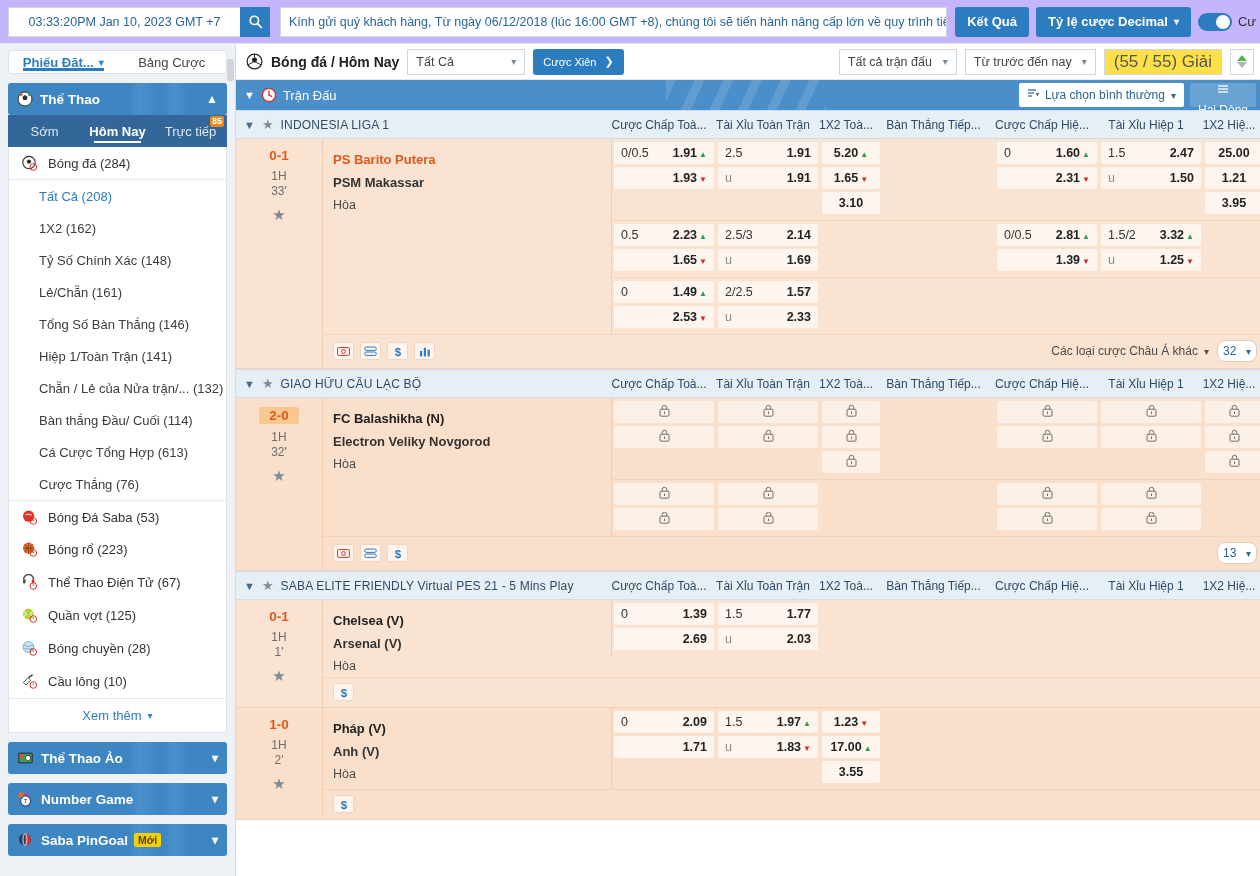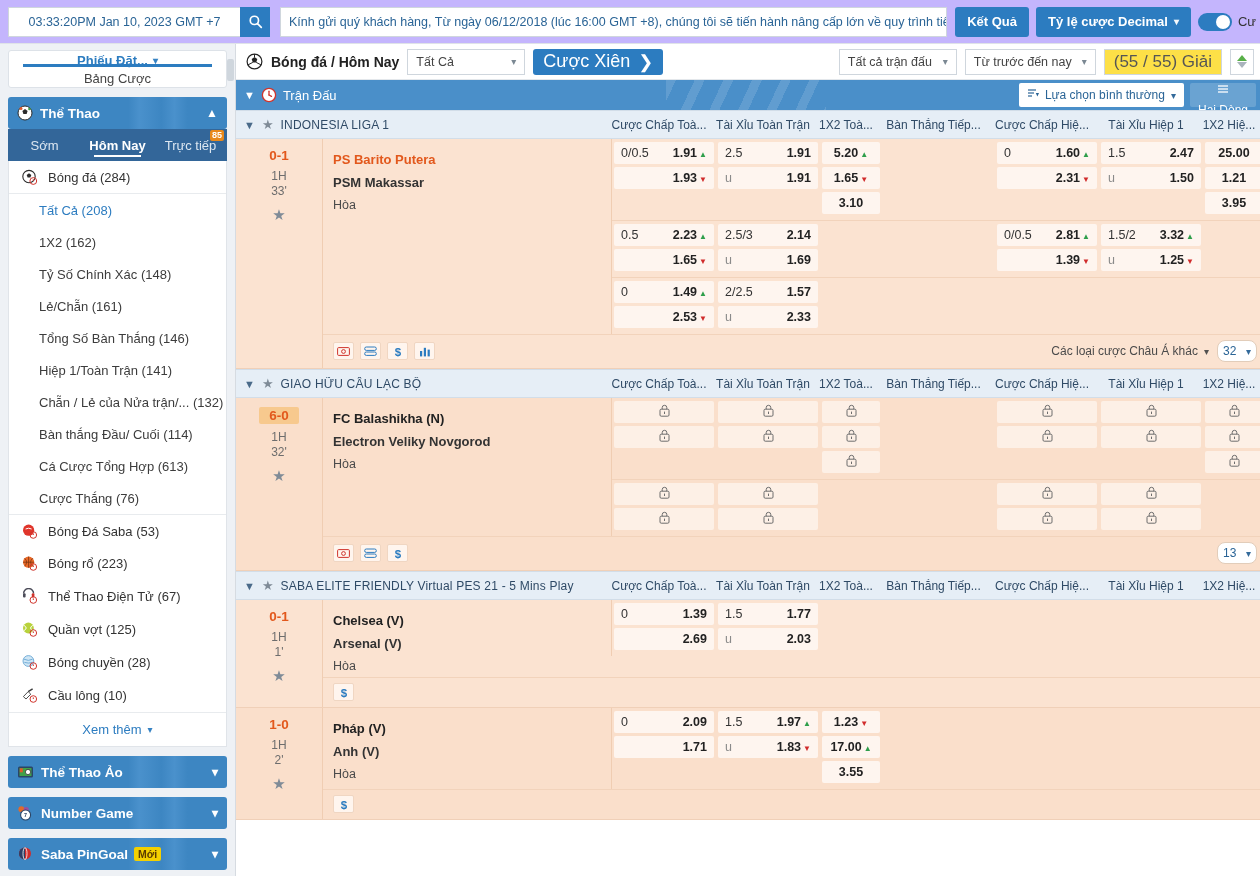--- a/index.html
+++ b/index.html
@@ -56,23 +56,23 @@
   }
   .toggle-label { color: #333; font-size: 13px; white-space: nowrap; }
   .caret { font-size: 10px; opacity: .95; }
 
   
   .sidebar {
     position: absolute; top: 44px; left: 0; width: 236px; height: 832px;
     background: #eef1f5; border-right: 1px solid #d6dbe1; overflow: hidden;
   }
   .ticket-tabs {
-    margin: 6px 8px 0 8px; height: 38px; background: #fff;
+    margin: 6px 8px 0 8px; height: 24px; background: #fff;
     border: 1px solid #dde2e8; border-radius: 3px;
-    display: flex; align-items: stretch; position: relative; flex-direction: column;
+    display: flex; align-items: stretch; position: relative;
   }
   .ticket-tab {
     flex: 1; display: flex; align-items: center; justify-content: center; gap: 5px;
     font-size: 13px; cursor: pointer; position: relative;
   }
   .ticket-tab.active { color: #2c7cc0; font-weight: bold; }
   .ticket-tab.active::after {
     content: ""; position: absolute; left: 14px; right: 14px; bottom: 2px;
     height: 3px; background: #2c7cc0;
   }
@@ -147,21 +147,21 @@
   .sel-box {
     height: 26px; min-width: 118px; border: 1px solid #cfd6dd; background: #fff;
     display: flex; align-items: center; justify-content: space-between;
     padding: 0 8px; font-size: 12.5px; color: #444; cursor: pointer; gap: 10px;
     white-space: nowrap;
   }
   .sel-box .cv { color: #7b8893; font-size: 10px; }
   .btn-xien {
     height: 26px; background: #2c7cc0; color: #fff; border-radius: 3px;
     padding: 0 10px; display: flex; align-items: center; gap: 8px;
-    font-size: 18px; cursor: pointer; white-space: nowrap;
+    font-size: 11px; cursor: pointer; white-space: nowrap;
   }
   .spacer { flex: 1; }
   .leagues-count {
     height: 26px; border: 1px solid #cfd6dd; background: #fde047; color: #555;
     display: flex; align-items: center; padding: 0 9px; font-size: 17px;
     white-space: nowrap; cursor: pointer;
   }
   .sorter {
     width: 24px; height: 26px; border: 1px solid #cfd6dd; background: #fff;
     display: flex; flex-direction: column; align-items: center; justify-content: center;
@@ -811,21 +811,21 @@
         <div class="colhdr w-1x2">1X2 Toà...</div>
         <div class="colhdr w-next">Bàn Thắng Tiếp...</div>
         <div class="colhdr w-hdp1">Cược Chấp Hiệ...</div>
         <div class="colhdr w-ou1">Tài Xỉu Hiệp 1</div>
         <div class="colhdr w-1x21">1X2 Hiệ...</div>
       </div>
     </div>
 
     <div class="match alt">
       <div class="m-score">
-        <div class="sc hl">6-0</div>
+        <div class="sc hl">2-0</div>
         <div class="per">
           <span>1H</span><br>
           <span>32'</span>
         </div>
         <div class="star">★</div>
       </div>
       <div class="m-body">
         <div class="m-teams">
           <div class="t home plain">FC Balashikha (N)</div>
           <div class="t">Electron Veliky Novgorod</div>

